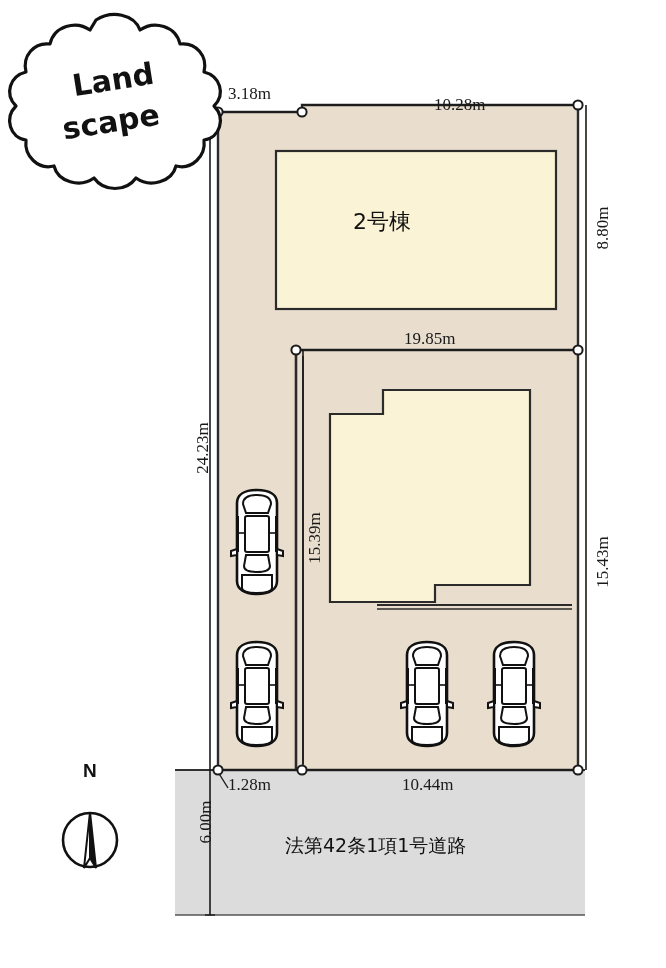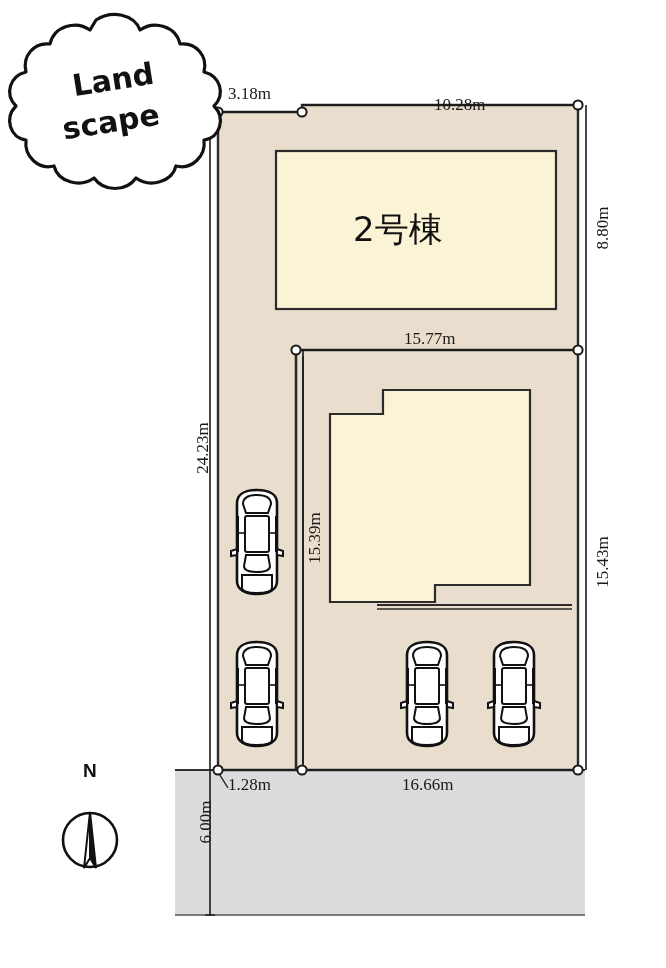--- a/index.html
+++ b/index.html
@@ -6,21 +6,21 @@
   body{width:666px;height:968px;position:relative;overflow:hidden;
        font-family:"Liberation Serif", serif;color:#1a1a1a;}
 
   #plan{position:absolute;left:0;top:0;width:666px;height:968px;}
 
   .dim{position:absolute;font-family:"Liberation Serif", serif;
        font-size:17px;color:#1a1a1a;white-space:nowrap;letter-spacing:0px;}
   .dim.vert{transform-origin:center center;transform:rotate(-90deg);}
 
   .bldg-label{position:absolute;font-family:"DejaVu Sans", sans-serif;
-       font-size:34px;font-weight:400;color:#111;white-space:nowrap;}
+       font-size:22px;font-weight:400;color:#111;white-space:nowrap;}
 
   .road-label{position:absolute;font-family:"DejaVu Sans", sans-serif;
        font-size:19px;color:#111;white-space:nowrap;}
 
   .n-label{position:absolute;font-family:"Liberation Sans", sans-serif;
        font-size:19px;font-weight:600;color:#111;}
 
   .logo-text{position:absolute;font-family:"DejaVu Sans", sans-serif;
        font-weight:700;color:#111;white-space:nowrap;}
   .logo-l1{font-size:30px;transform:rotate(-9deg);}
@@ -172,28 +172,29 @@
   <div class="logo-text logo-l2" style="left:62px;top:104px;">scape</div>
 
   <div class="dim" style="left:228px;top:84px;">3.18m</div>
   <div class="dim" style="left:402px;top:95px;margin-left:32px;">10.28m</div>
 
   <div class="dim vert" style="left:563px;top:218px;width:80px;text-align:center;">8.80m</div>
   <div class="dim vert" style="left:563px;top:552px;width:80px;text-align:center;">15.43m</div>
 
   <div class="dim vert" style="left:160px;top:438px;width:86px;text-align:center;">24.23m</div>
 
-  <div class="dim" style="left:404px;top:329px;">15.77m</div>
+  <div class="dim" style="left:404px;top:329px;">19.85m</div>
 
   <div class="dim vert" style="left:272px;top:528px;width:86px;text-align:center;">15.39m</div>
 
   <div class="dim" style="left:228px;top:775px;">1.28m</div>
-  <div class="dim" style="left:402px;top:775px;">16.66m</div>
+  <div class="dim" style="left:402px;top:775px;">10.44m</div>
 
   <div class="dim vert" style="left:163px;top:812px;width:86px;text-align:center;">6.00m</div>
 
   <div class="bldg-label" style="left:353px;top:207px;">2号棟</div>
 
 
+  <div class="road-label" style="left:285px;top:833px;">法第42条1項1号道路</div>
 
   <div class="n-label" style="left:83px;top:760px;">N</div>
 
 </div>
 
 </body></html>

